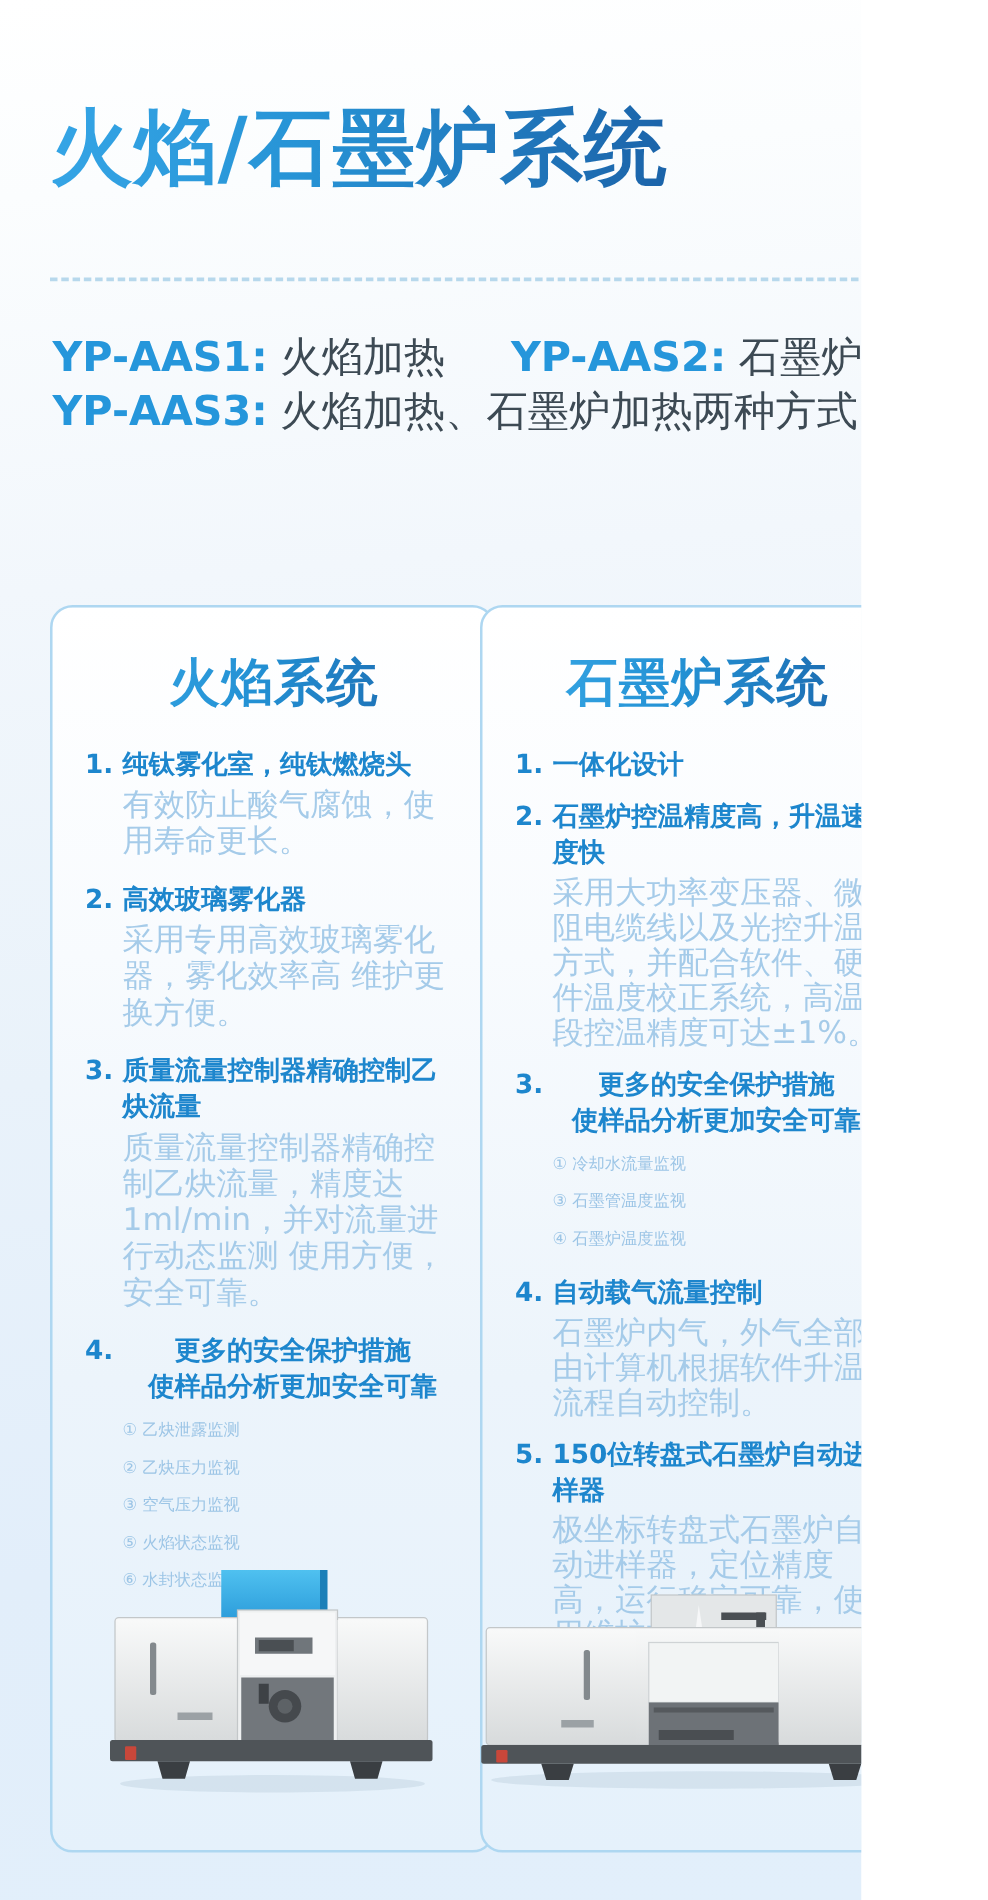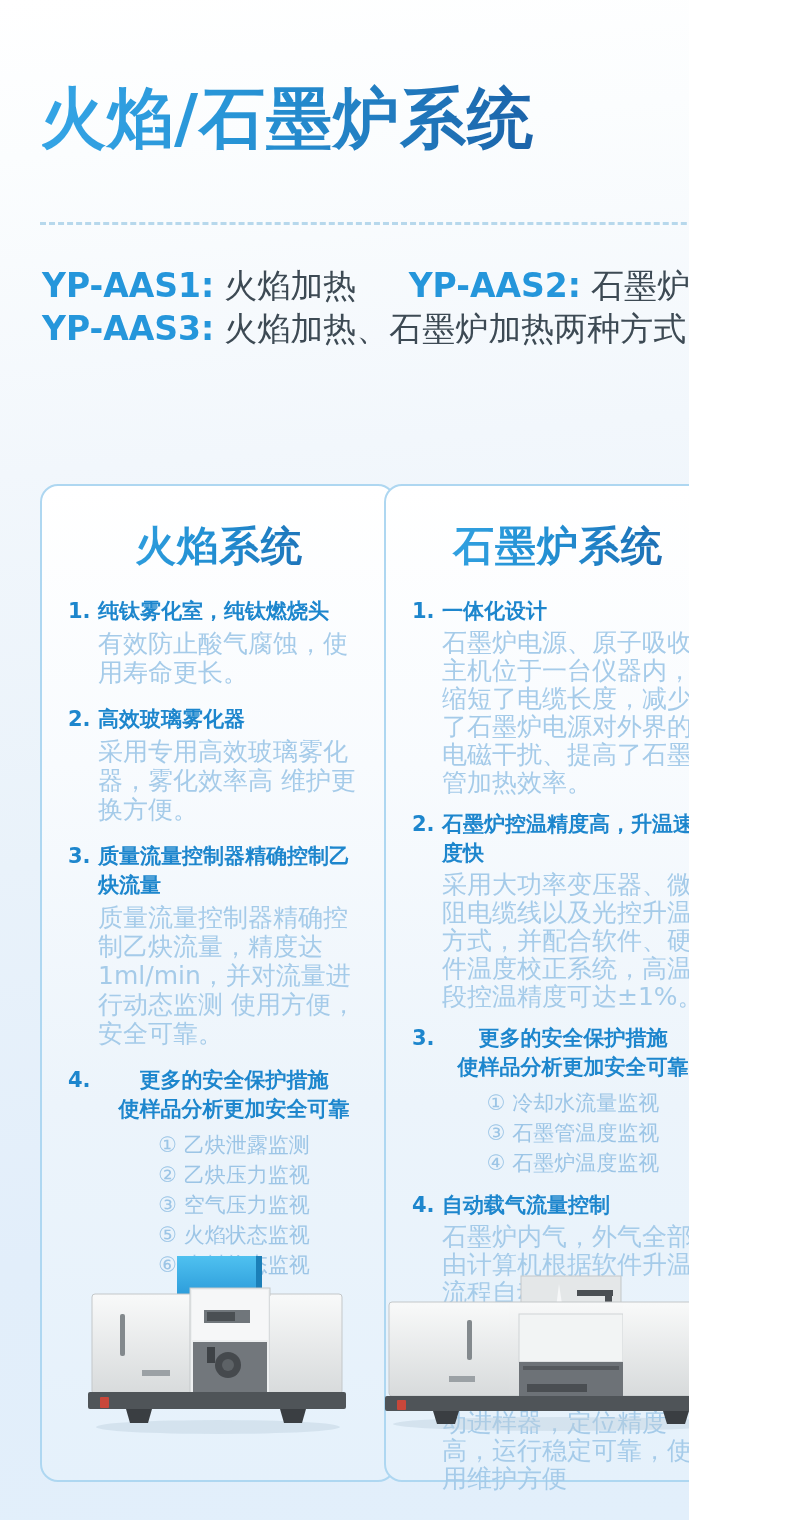--- a/index.html
+++ b/index.html
@@ -55,21 +55,21 @@
     -webkit-text-fill-color:transparent;
   }
   .item{margin-bottom:18px;}
   .right-card .item{margin-bottom:13px;}
   .item-head{display:flex;font-weight:700;color:#1d86cd;font-size:21px;line-height:29px;}
   .item-num{flex:none;width:30px;}
   .item-title{flex:1;}
   .ht-line{display:block;text-align:center;}
   .item-body{margin:3px 0 0 30px;color:#a5cbe9;font-size:25px;line-height:29px;}
   .right-card .item-body{line-height:28px;}
-  .item-list{margin:6px 0 0 30px;padding:0;list-style:none;color:#9cc5e6;font-size:21px;line-height:30px;text-align:center;}
+  .item-list{margin:6px 0 0 30px;padding:0;list-style:none;color:#9cc5e6;font-size:13px;line-height:30px;}
   
   .instrument{position:absolute;}
   .instrument.flame{left:38px;bottom:40px;}
   .instrument.graphite{left:-5px;bottom:44px;}
 </style>
 </head>
 <body>
 
 <div class="page">
 
@@ -176,21 +176,20 @@
   </section>
 
   <section class="card right-card">
     <h2 class="card-title">石墨炉系统</h2>
 
     <div class="item">
       <div class="item-head">
           <span class="item-num">1.</span>
           <span class="item-title">一体化设计</span>
         </div>
-      <p class="item-body">石墨炉电源、原子吸收主机位于一台仪器内，缩短了电缆长度，减少了石墨炉电源对外界的电磁干扰、提高了石墨管加热效率。</p>
     </div>
 
     <div class="item">
       <div class="item-head">
           <span class="item-num">2.</span>
           <span class="item-title">石墨炉控温精度高，升温速度快</span>
         </div>
       <p class="item-body">采用大功率变压器、微阻电缆线以及光控升温方式，并配合软件、硬件温度校正系统，高温段控温精度可达±1%。</p>
     </div>
 

